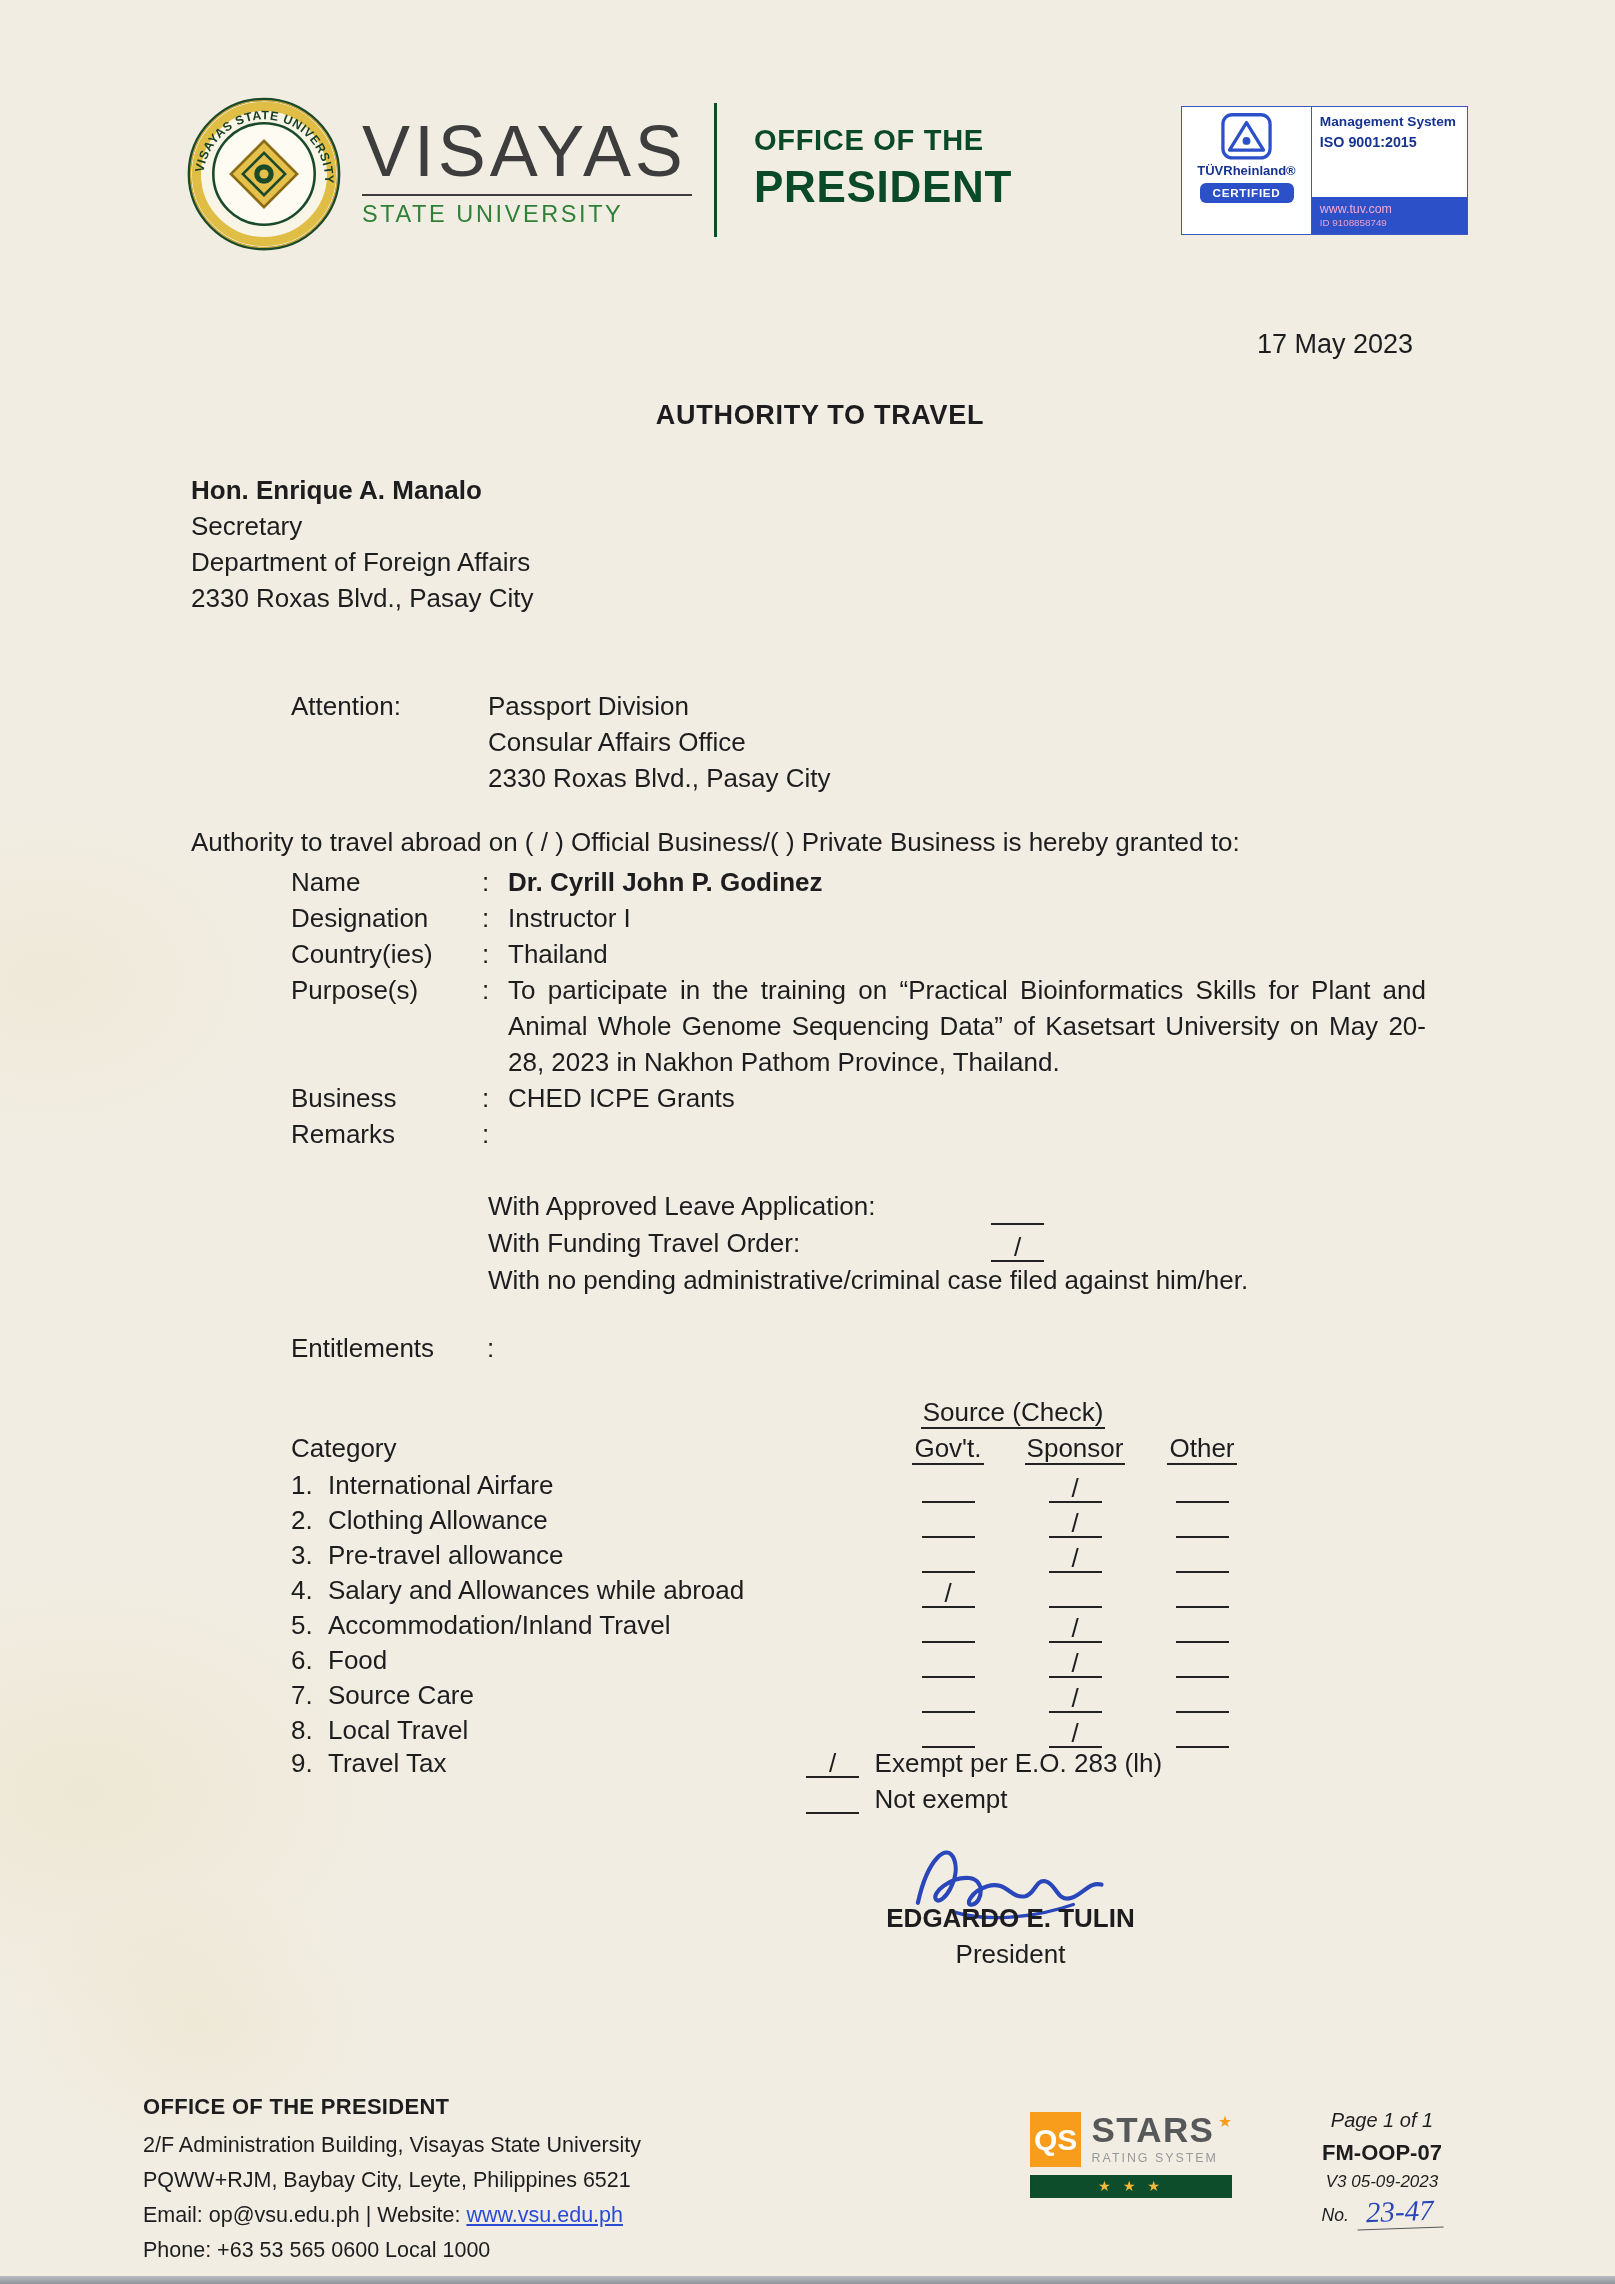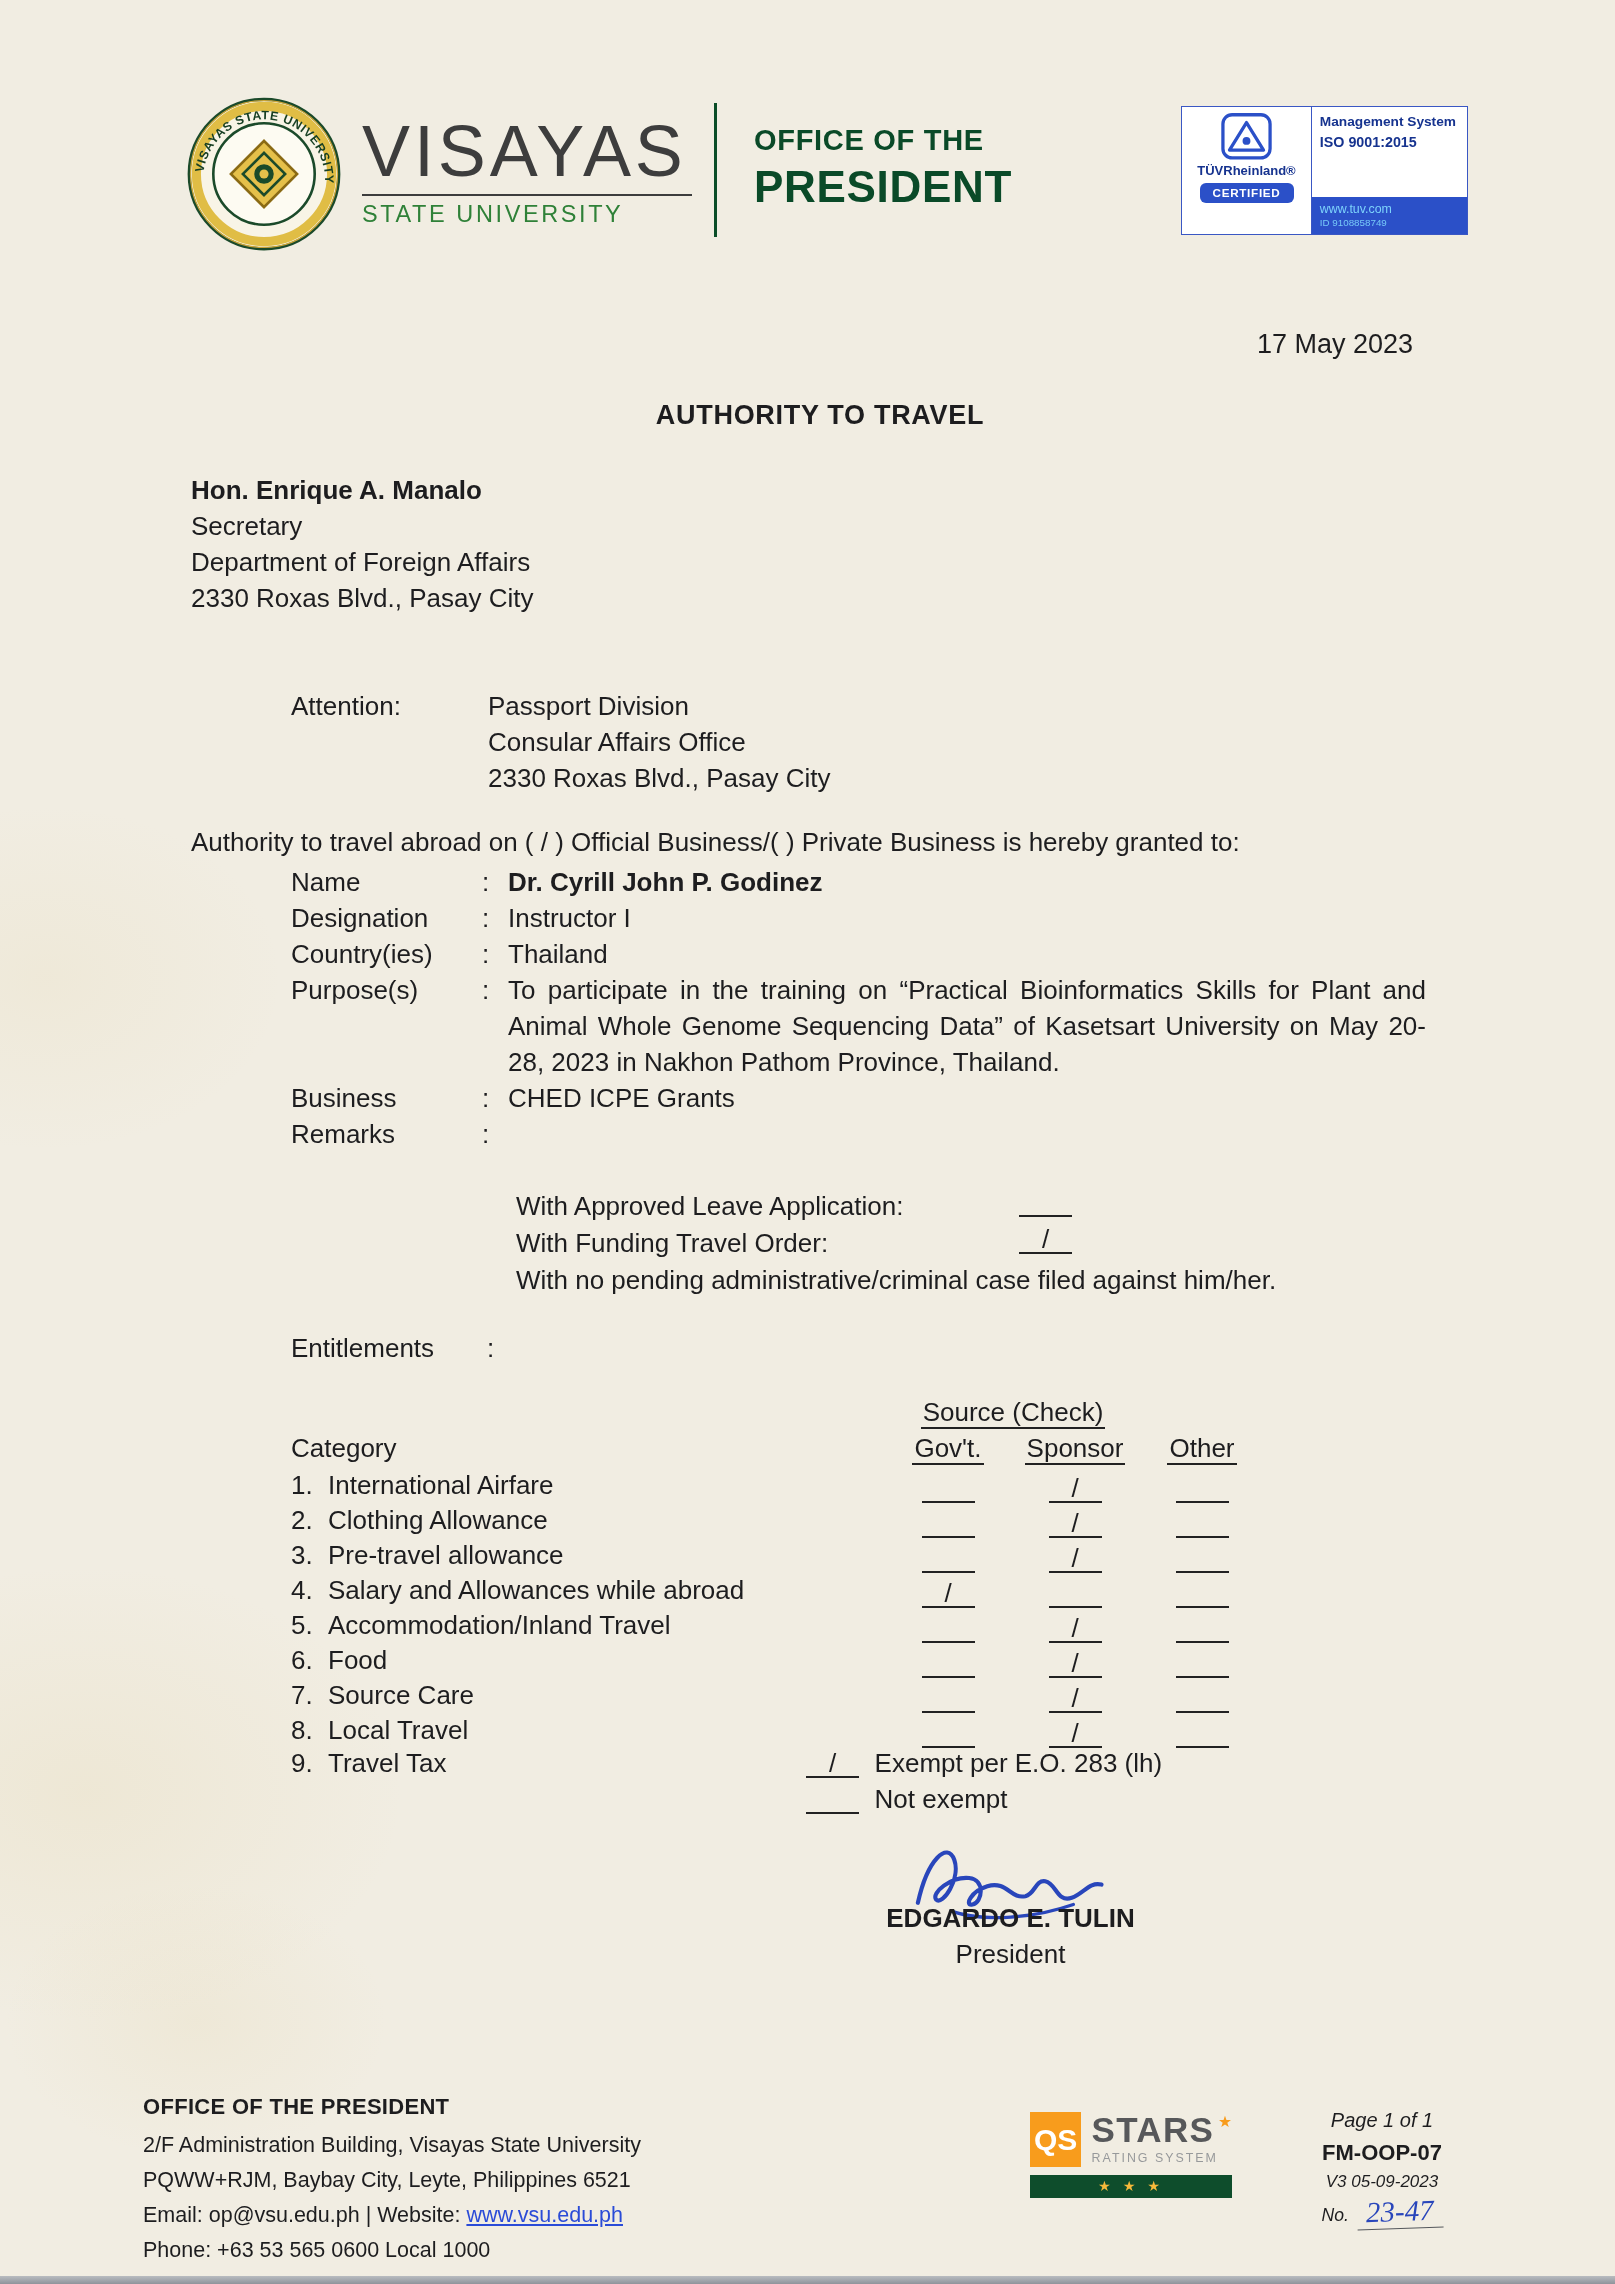--- a/index.html
+++ b/index.html
@@ -33,21 +33,21 @@
   .tuv { left:1181px; top:106px; width:287px; height:129px; display:flex;
          background:#fff; border:1.3px solid #3a57c4; }
   .tuv-left { width:129px; display:flex; flex-direction:column; align-items:center; padding-top:5.2px; }
   .tuv-brand { font-size:13px; font-weight:bold; color:#16338f; margin-top:1.3px; }
   .tuv-cert { margin-top:4.6px; background:#2b50c8; color:#fff; font-size:11.7px; font-weight:bold;
               letter-spacing:0.7px; padding:3.3px 13px; border-radius:6px; }
   .tuv-right { flex:1; display:flex; flex-direction:column; border-left:1.3px solid #3a57c4; }
   .tuv-right-top { flex:1; padding:6.5px 7.8px 2.6px 7.8px; color:#16338f; font-weight:bold;
                    font-size:13.7px; line-height:16.3px; }
   .tuv-iso { font-size:14.3px; margin-top:3.9px; }
-  .tuv-right-bottom { background:#2b50c8; color:#7dd3fc; padding:4.6px 7.8px 5.9px 7.8px; font-size:12.4px; }
+  .tuv-right-bottom { background:#2b50c8; color:#f9a8d4; padding:4.6px 7.8px 5.9px 7.8px; font-size:12.4px; }
   .tuv-id { font-size:9.8px; opacity:.92; margin-top:1.3px; }
 
   
   .date { right:203px; top:329px; font-size:27px; }
   .doc-title { left:0; top:400px; width:1616px; text-align:center;
                font-size:27px; font-weight:bold; letter-spacing:0.7px;padding-left:24px; }
 
   .addressee { left:191px; top:472px; font-size:26px; line-height:36px; }
   .addressee .bold { font-weight:bold; }
 
@@ -56,21 +56,21 @@
 
   .grant { left:191px; top:827px; font-size:26px; }
 
   .details { left:291px; top:864px; width:1135px;
              display:grid; grid-template-columns:191px 26px 918px;
              font-size:26px; line-height:36px; }
   .details .val-bold { font-weight:bold; }
   .details .val-just { text-align:justify; }
 
   .approvals { left:488px; top:1188px; font-size:26px; line-height:37px; }
-  .appr-row { display:flex; align-items:flex-start; height:37px;margin-left:28px; }
+  .appr-row { display:flex; align-items:flex-end; height:37px; }
   .appr-label { width:503px; }
 
   
   .mark { display:inline-block; width:53px; border-bottom:2px solid #222;
           text-align:center; font-size:26px; line-height:29px; height:29px; vertical-align:-2.6px; }
   .mark .slash { visibility:hidden; }
   .mark[data-mark="checked"] .slash { visibility:visible; }
 
   .ent-label-row { left:291px; top:1333px; display:flex; font-size:26px; }
   .ent-label-row .lbl { width:196px; }

